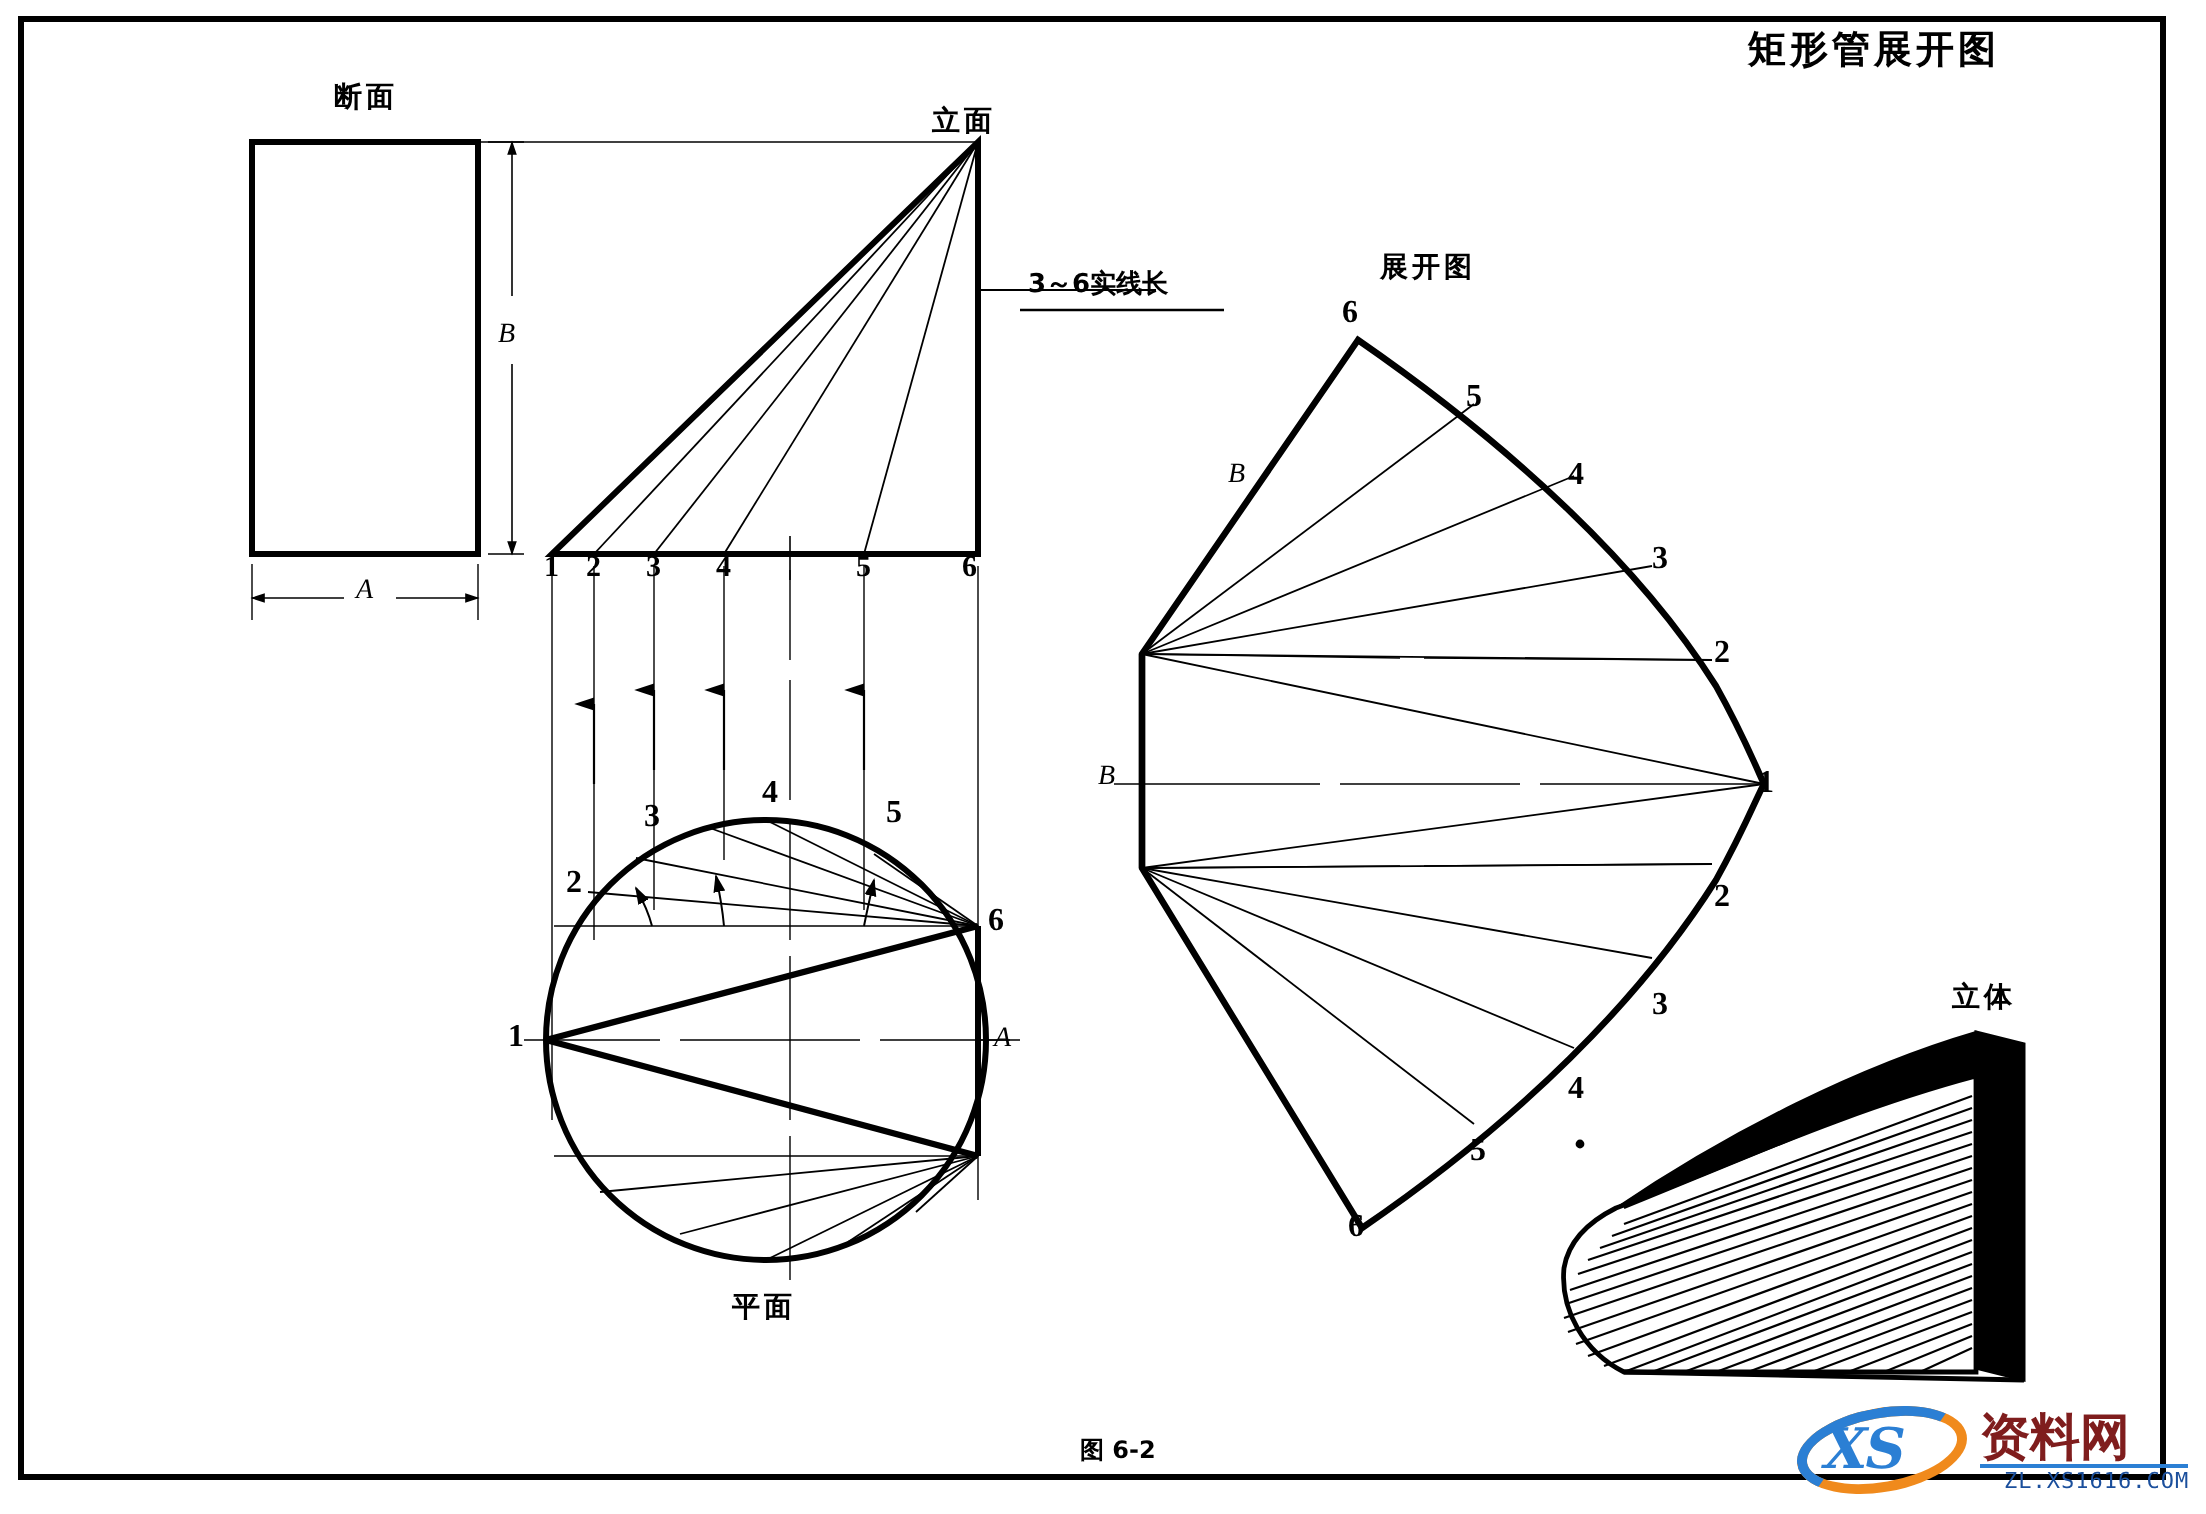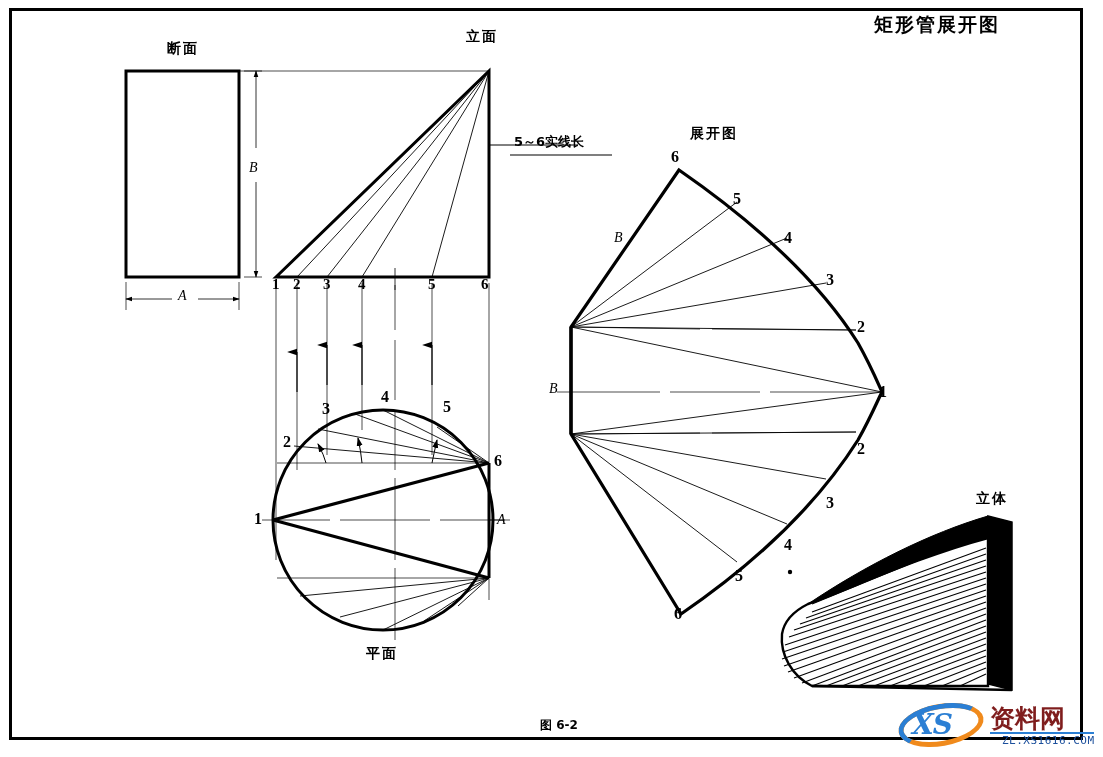--- a/index.html
+++ b/index.html
@@ -232,29 +232,29 @@
       <line x1="812" y1="686" x2="1012" y2="690" stroke="#000" stroke-width="2.4"></line>
     </g>
 
     <circle cx="790" cy="572" r="2.2" fill="#000"></circle>
   </svg>
 
   <div class="lbl cn title" style="left:874px;top:12px;">矩形管展开图</div>
 
   <div class="lbl cn vname" style="left:167px;top:40px;">断面</div>
 
-  <div class="lbl cn vname" style="left:466px;top:28px;">立面</div>
+  <div class="lbl cn vname" style="left:466px;top:52px;">立面</div>
 
   <div class="lbl cn vname" style="left:690px;top:125px;">展开图</div>
 
   <div class="lbl cn vname" style="left:366px;top:645px;">平面</div>
 
   <div class="lbl cn vname" style="left:976px;top:490px;">立体</div>
 
-  <div class="lbl note" style="left:514px;top:133px;">5～6实线长</div>
+  <div class="lbl note" style="left:514px;top:133px;">3～6实线长</div>
 
   <div class="lbl cap" style="left:540px;top:717px;">图 6-2</div>
 
   <div class="lbl dim" style="left:249px;top:160px;">B</div>
   <div class="lbl dim" style="left:178px;top:288px;">A</div>
   <div class="lbl dim" style="left:497px;top:512px;">A</div>
   <div class="lbl dim" style="left:614px;top:230px;">B</div>
   <div class="lbl dim" style="left:549px;top:381px;">B</div>
 
   <div class="lbl num" style="left:272px;top:276px;">1</div>

